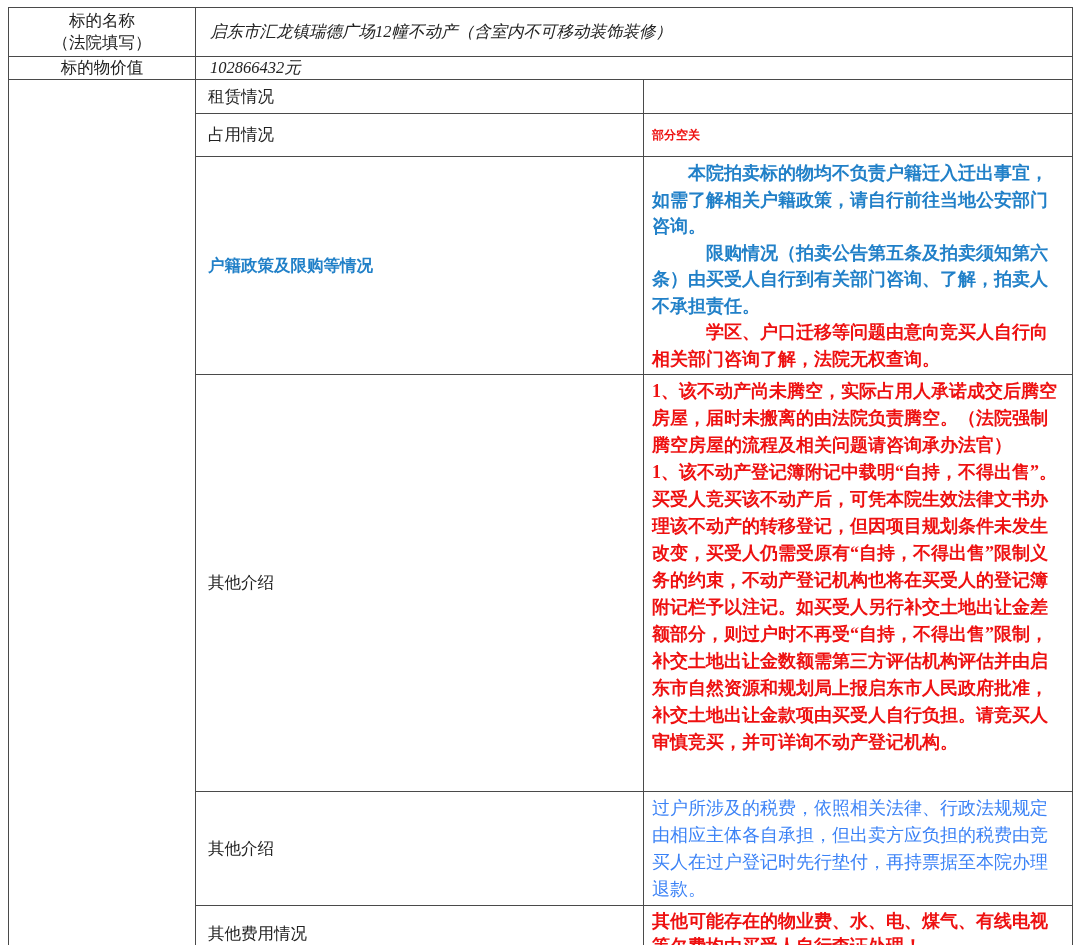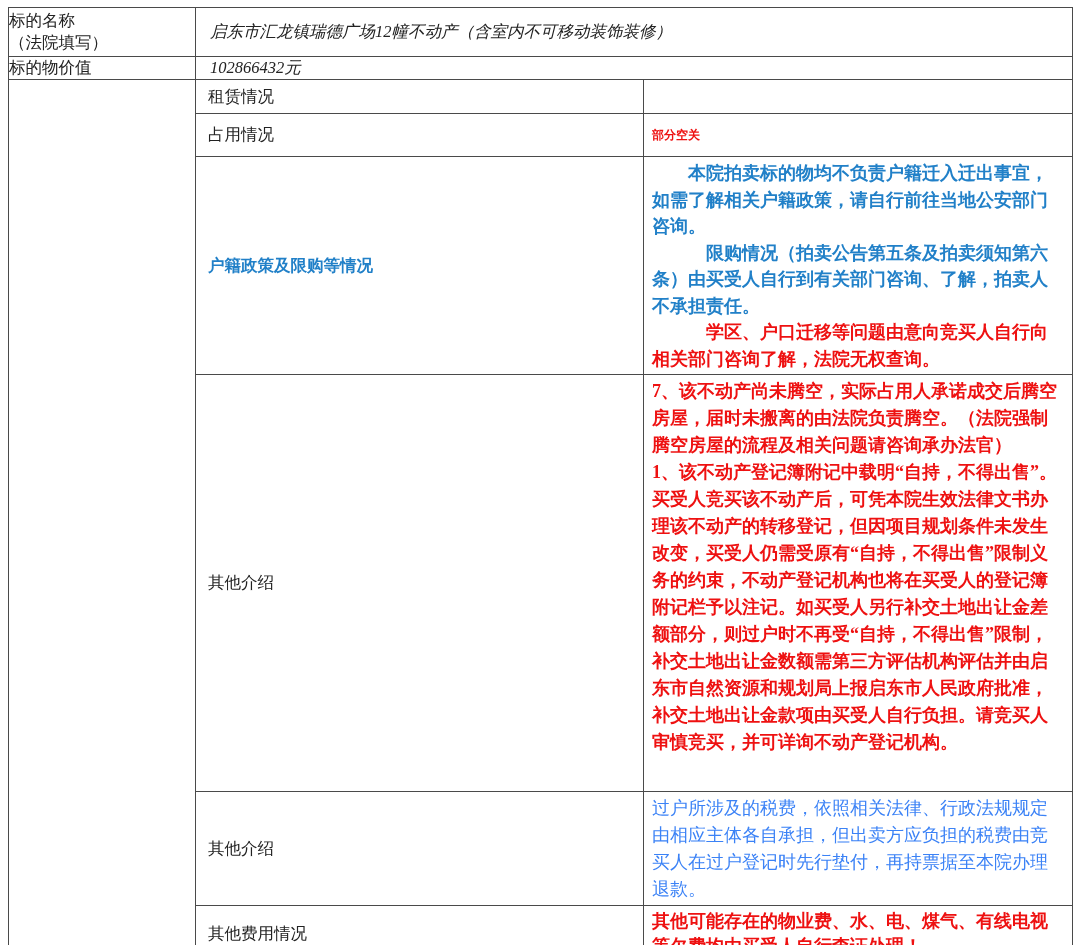--- a/index.html
+++ b/index.html
@@ -22,21 +22,21 @@
     overflow:hidden;
     vertical-align:middle;
     font-size:16.5px;
     padding:0;
     word-break:break-all;
   }
   col.c1{width:187px;}
   col.c2{width:448px;}
   col.c3{width:429px;}
 
-  .lbl-center{line-height:22px;}
+  .lbl-center{text-align:center;line-height:22px;}
   .lbl-left{padding-left:12px;}
   .val-left{padding-left:14px;font-style:italic;}
 
   .cell-top{vertical-align:top;padding:3px 8px 2px 8px;}
   .para{margin:0;font-size:18px;line-height:26.5px;}
   .blue-bold{color:#2180c8;font-weight:bold;}
   .blue{color:#3b82f6;}
   .red-bold{color:#ee1111;font-weight:bold;}
   .ind2{text-indent:2em;}
   .ind3{text-indent:3em;}
@@ -85,21 +85,21 @@
       <td class="cell-top">
         <p class="para blue-bold ind2">本院拍卖标的物均不负责户籍迁入迁出事宜，如需了解相关户籍政策，请自行前往当地公安部门咨询。</p>
         <p class="para blue-bold ind3">限购情况（拍卖公告第五条及拍卖须知第六条）由买受人自行到有关部门咨询、了解，拍卖人不承担责任。</p>
         <p class="para red-bold ind3">学区、户口迁移等问题由意向竞买人自行向相关部门咨询了解，法院无权查询。</p>
       </td>
     </tr>
 
     <tr style="height:417px;">
       <td class="lbl-left">其他介绍</td>
       <td class="cell-top">
-        <p class="para red-bold tax-para">7、该不动产尚未腾空，实际占用人承诺成交后腾空房屋，届时未搬离的由法院负责腾空。（法院强制腾空房屋的流程及相关问题请咨询承办法官）</p>
+        <p class="para red-bold tax-para">1、该不动产尚未腾空，实际占用人承诺成交后腾空房屋，届时未搬离的由法院负责腾空。（法院强制腾空房屋的流程及相关问题请咨询承办法官）</p>
         <p class="para red-bold tax-para">1、该不动产登记簿附记中载明“自持，不得出售”。买受人竞买该不动产后，可凭本院生效法律文书办理该不动产的转移登记，但因项目规划条件未发生改变，买受人仍需受原有“自持，不得出售”限制义务的约束，不动产登记机构也将在买受人的登记簿附记栏予以注记。如买受人另行补交土地出让金差额部分，则过户时不再受“自持，不得出售”限制，补交土地出让金数额需第三方评估机构评估并由启东市自然资源和规划局上报启东市人民政府批准，补交土地出让金款项由买受人自行负担。请竞买人审慎竞买，并可详询不动产登记机构。</p>
       </td>
     </tr>
 
     <tr style="height:90px;">
       <td class="lbl-left">其他介绍</td>
       <td class="cell-top">
         <p class="para blue tax-para">过户所涉及的税费，依照相关法律、行政法规规定由相应主体各自承担，但出卖方应负担的税费由竞买人在过户登记时先行垫付，再持票据至本院办理退款。</p>
       </td>
     </tr>

